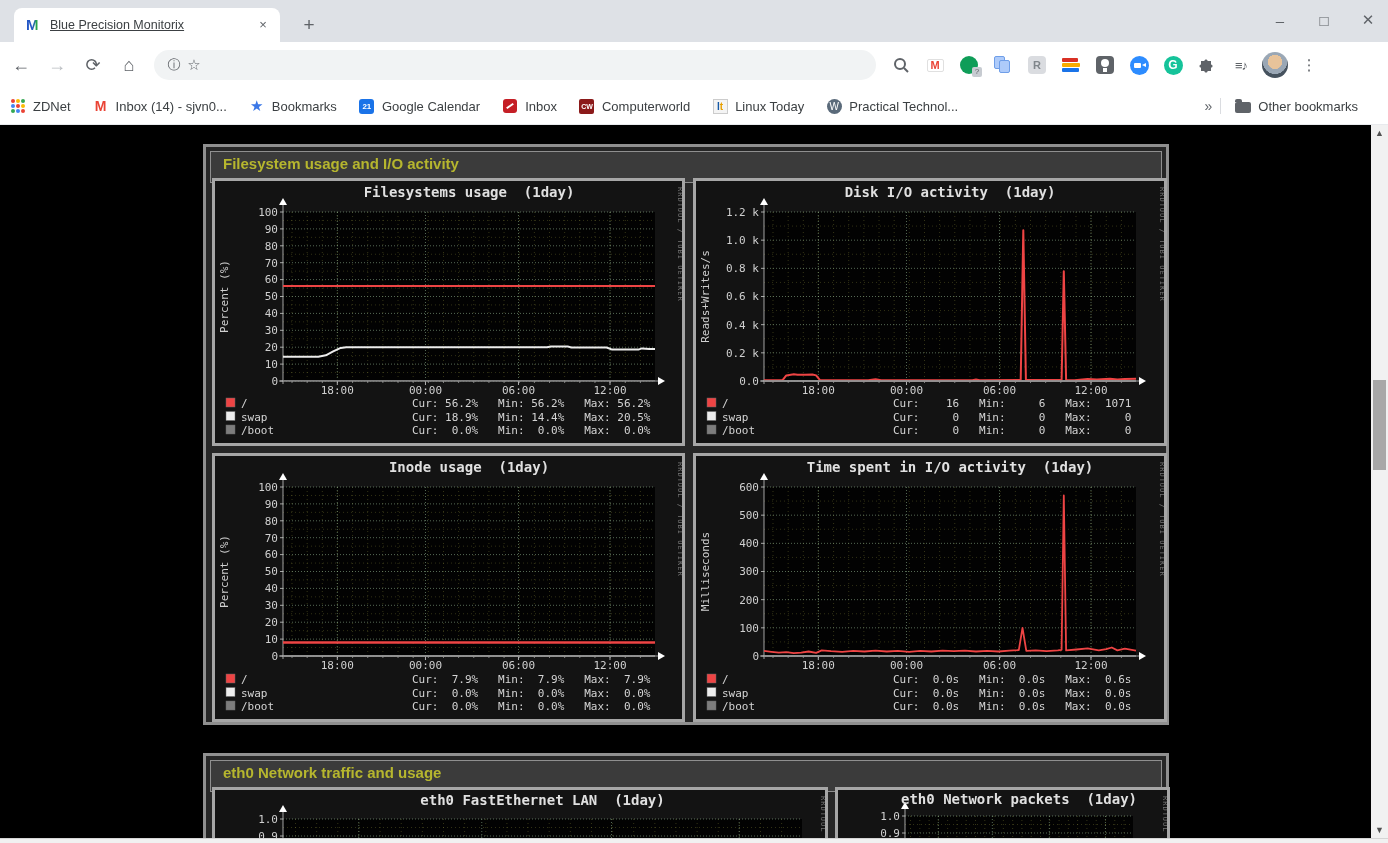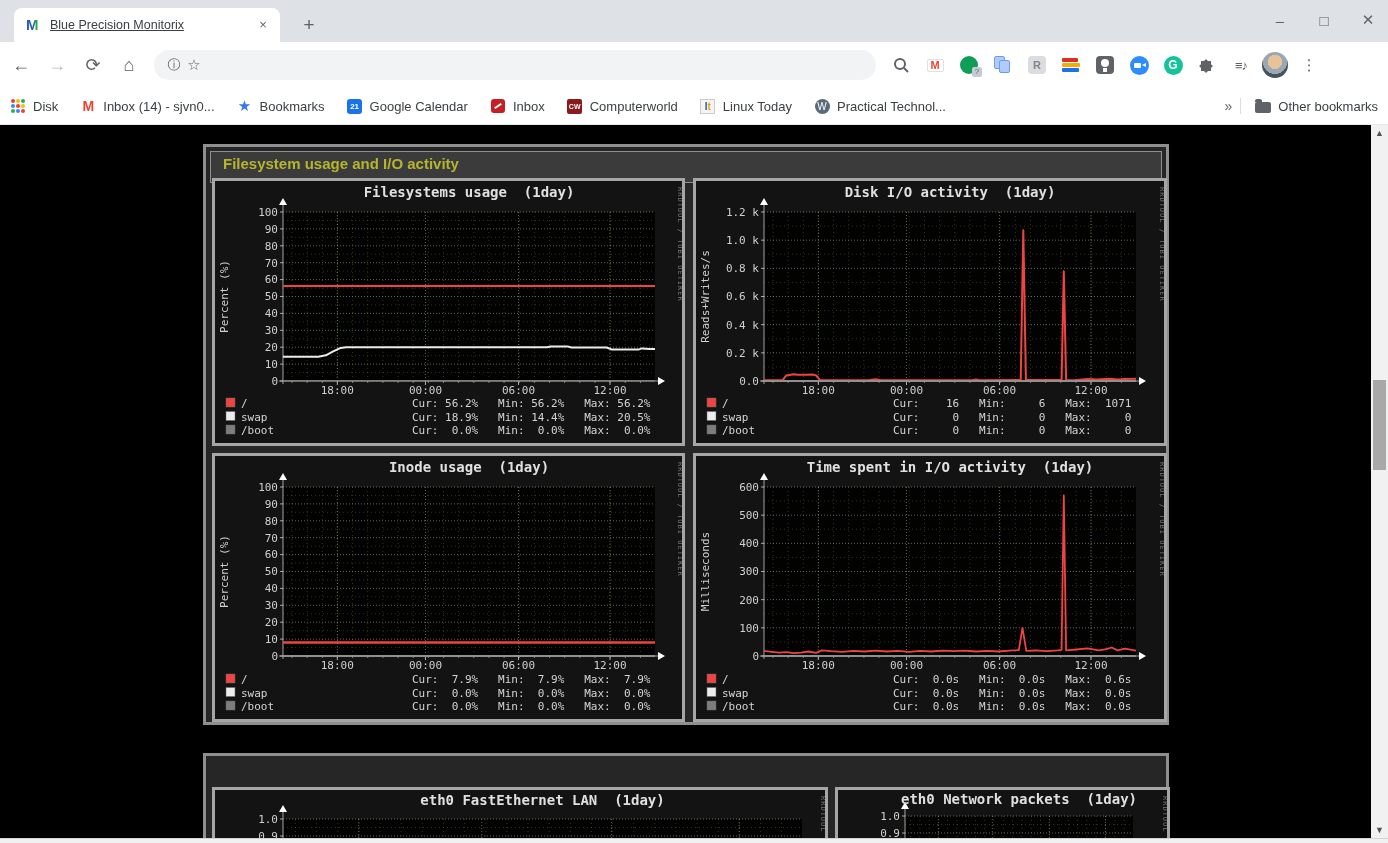--- a/index.html
+++ b/index.html
@@ -202,21 +202,21 @@
             <i></i>
             <i></i>
             <i></i>
             <i></i>
             <i></i>
             <i></i>
             <i></i>
             <i></i>
           </span>
         </span>
-      <span>Disk</span>
+      <span>ZDNet</span>
     </div>
     <div class="bm">
       <span class="bmicon gmailM">M</span>
       <span>Inbox (14) - sjvn0...</span>
     </div>
     <div class="bm">
       <span class="bmicon bstar">★</span>
       <span>Bookmarks</span>
     </div>
     <div class="bm">
@@ -244,21 +244,21 @@
       <span>Linux Today</span>
     </div>
     <div class="bm">
       <span class="bmicon">
           <span class="wpic">W</span>
         </span>
       <span>Practical Technol...</span>
     </div>
     <div class="bm-right">
       <span class="chev">»</span>
-      <div class="bm" style="margin-right:0">
+      <div class="bm" style="margin-right:20px">
         <span class="bmicon">
             <span class="folderic"></span>
           </span>
         <span>Other bookmarks</span>
       </div>
     </div>
   </div>
 
   <div class="viewport">
     <div class="pagearea">
@@ -729,20 +729,21 @@
               <rect x="11" y="231.5" width="9" height="9" fill="#ececec" stroke="#666666" stroke-width="0.5"></rect>
               <text x="26" y="239.5" font-size="11" fill="#d4d4d4" text-anchor="start" dy=".1em">swap</text>
               <text x="197" y="239.5" font-size="11" fill="#d4d4d4" text-anchor="start" dy=".1em">Cur:&nbsp;&nbsp;0.0s&nbsp;&nbsp;&nbsp;Min:&nbsp;&nbsp;0.0s&nbsp;&nbsp;&nbsp;Max:&nbsp;&nbsp;0.0s</text>
               <rect x="11" y="245" width="9" height="9" fill="#7d7d7d" stroke="#666666" stroke-width="0.5"></rect>
               <text x="26" y="253" font-size="11" fill="#d4d4d4" text-anchor="start" dy=".1em">/boot</text>
               <text x="197" y="253" font-size="11" fill="#d4d4d4" text-anchor="start" dy=".1em">Cur:&nbsp;&nbsp;0.0s&nbsp;&nbsp;&nbsp;Min:&nbsp;&nbsp;0.0s&nbsp;&nbsp;&nbsp;Max:&nbsp;&nbsp;0.0s</text>
             </svg></a>
       </div>
 
       <div class="sectionbox" style="left:203px; top:628px; height:400px">
+        <div class="sechdr">eth0 Network traffic and usage</div>
         <a class="panel" id="g4" style="left:6px;  top:31px; width:616px; height:346px"><svg width="610" height="340" viewBox="0 0 610 340">
               <rect x="68" y="29" width="519" height="170" fill="#020202"></rect>
               <line x1="80.5598" y1="29" x2="80.5598" y2="199" stroke="#8a8a3a" stroke-opacity="0.38" stroke-dasharray="1,3"></line>
               <line x1="101.69348" y1="29" x2="101.69348" y2="199" stroke="#8a8a3a" stroke-opacity="0.38" stroke-dasharray="1,3"></line>
               <line x1="122.82716" y1="29" x2="122.82716" y2="199" stroke="#8a8a3a" stroke-opacity="0.38" stroke-dasharray="1,3"></line>
               <line x1="143.96084000000002" y1="29" x2="143.96084000000002" y2="199" stroke="#8a8a3a" stroke-opacity="0.38" stroke-dasharray="1,3"></line>
               <line x1="165.09452000000002" y1="29" x2="165.09452000000002" y2="199" stroke="#8a8a3a" stroke-opacity="0.38" stroke-dasharray="1,3"></line>
               <line x1="186.22820000000002" y1="29" x2="186.22820000000002" y2="199" stroke="#8a8a3a" stroke-opacity="0.38" stroke-dasharray="1,3"></line>
               <line x1="207.36188" y1="29" x2="207.36188" y2="199" stroke="#8a8a3a" stroke-opacity="0.38" stroke-dasharray="1,3"></line>
               <line x1="228.49556" y1="29" x2="228.49556" y2="199" stroke="#8a8a3a" stroke-opacity="0.38" stroke-dasharray="1,3"></line>

